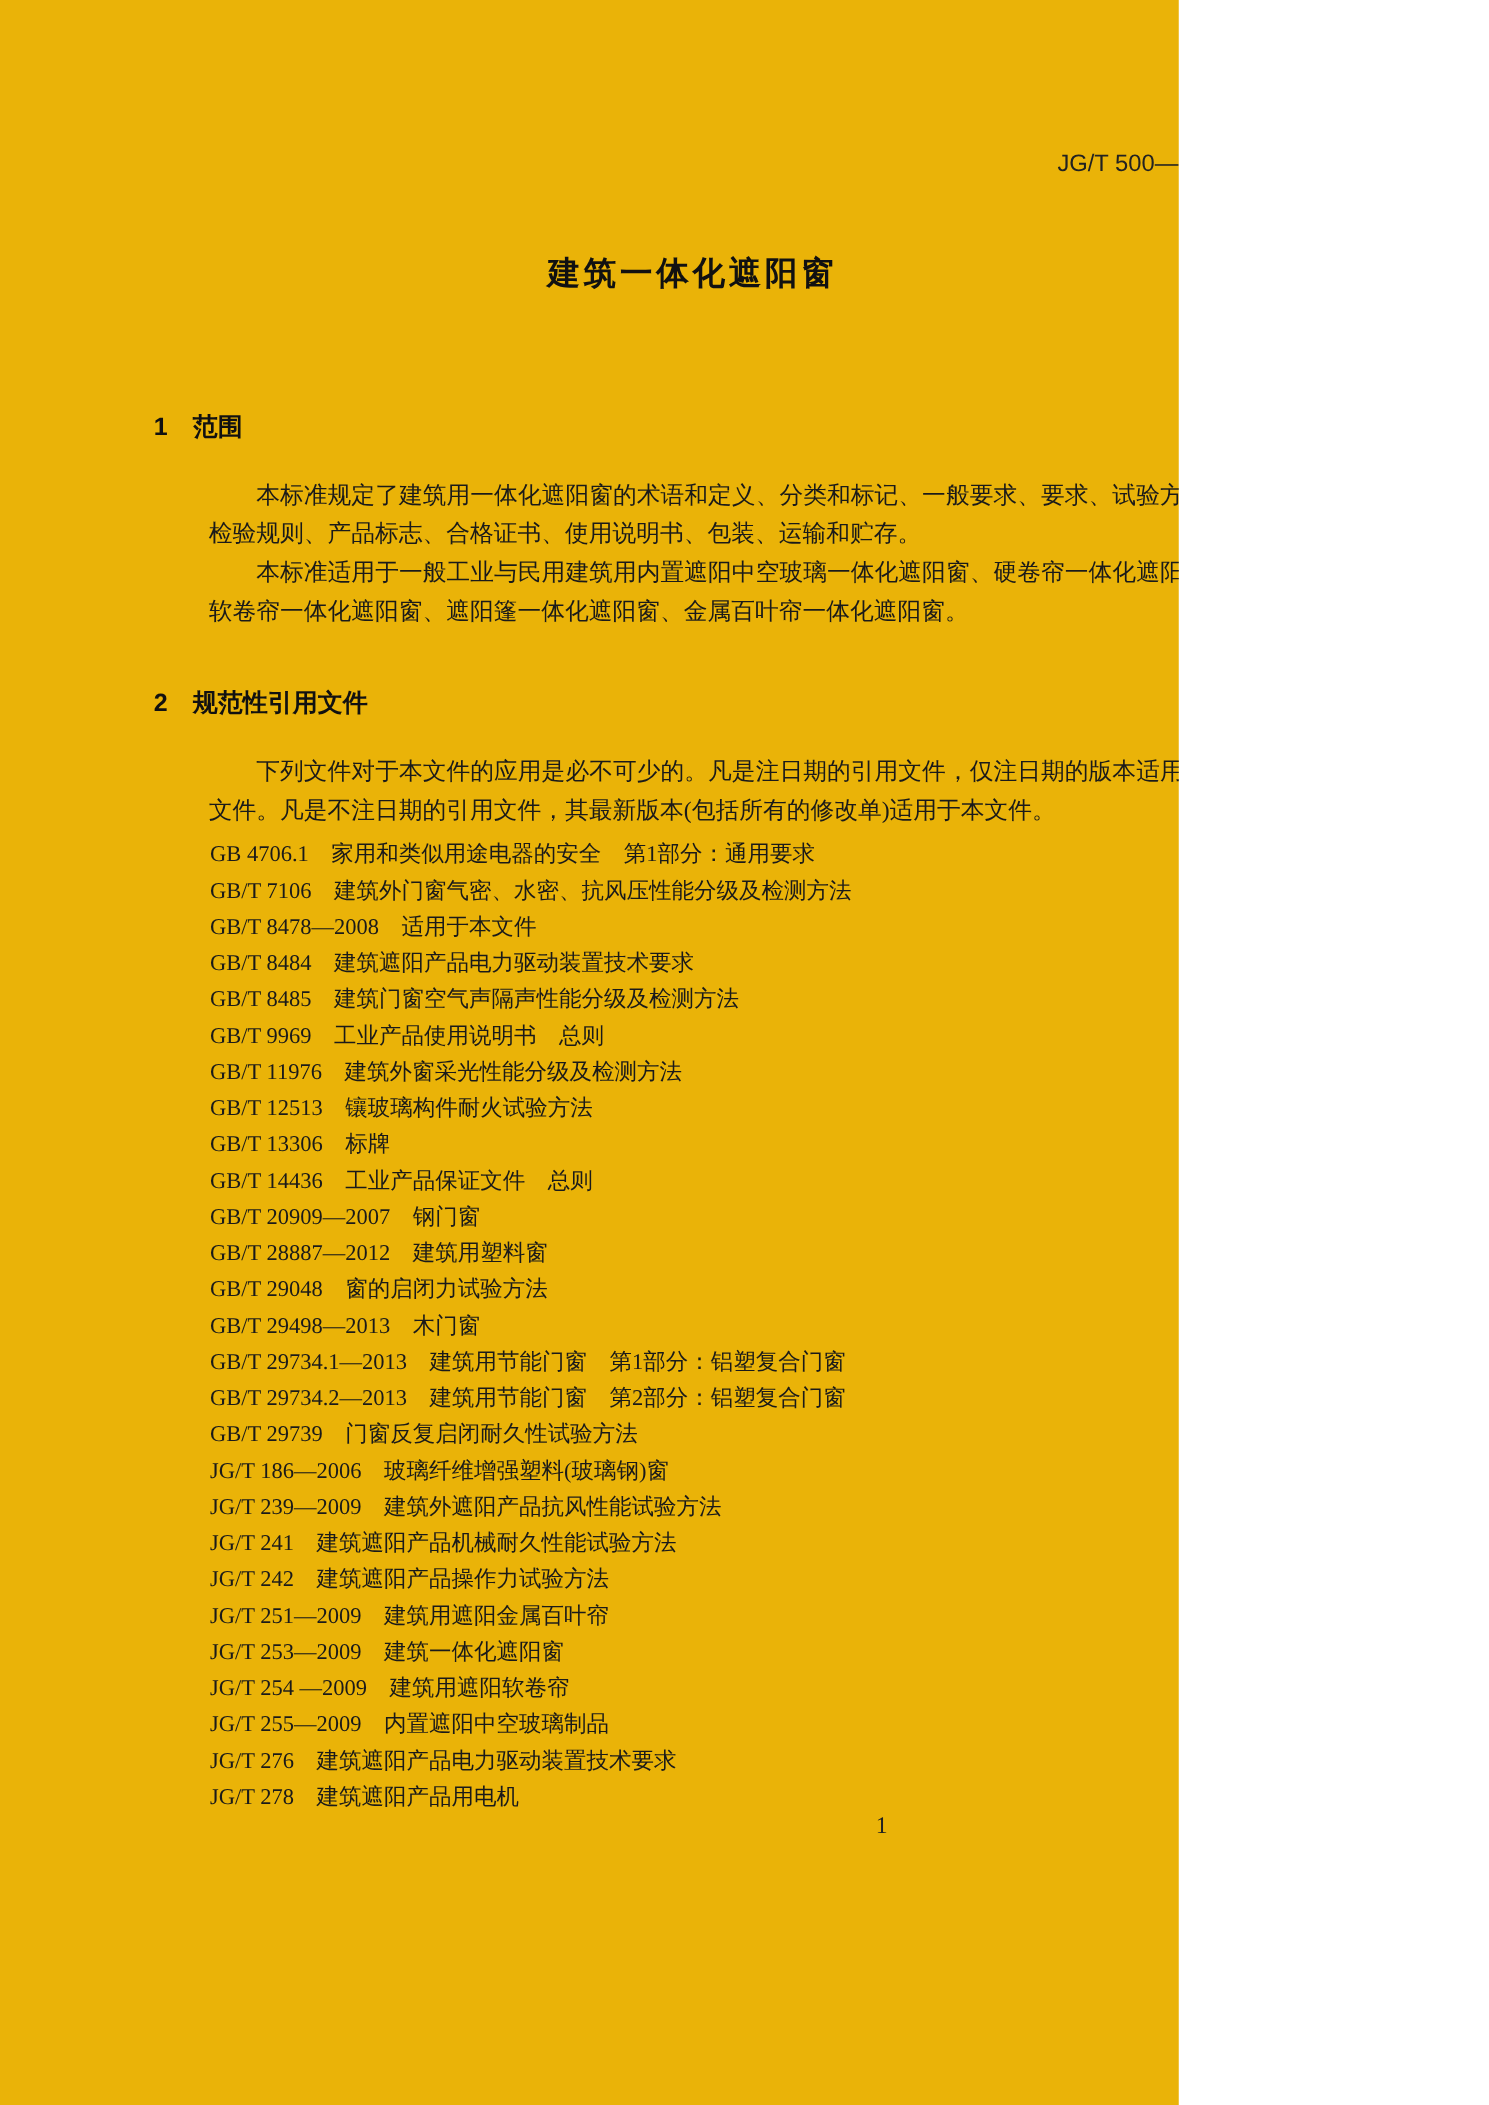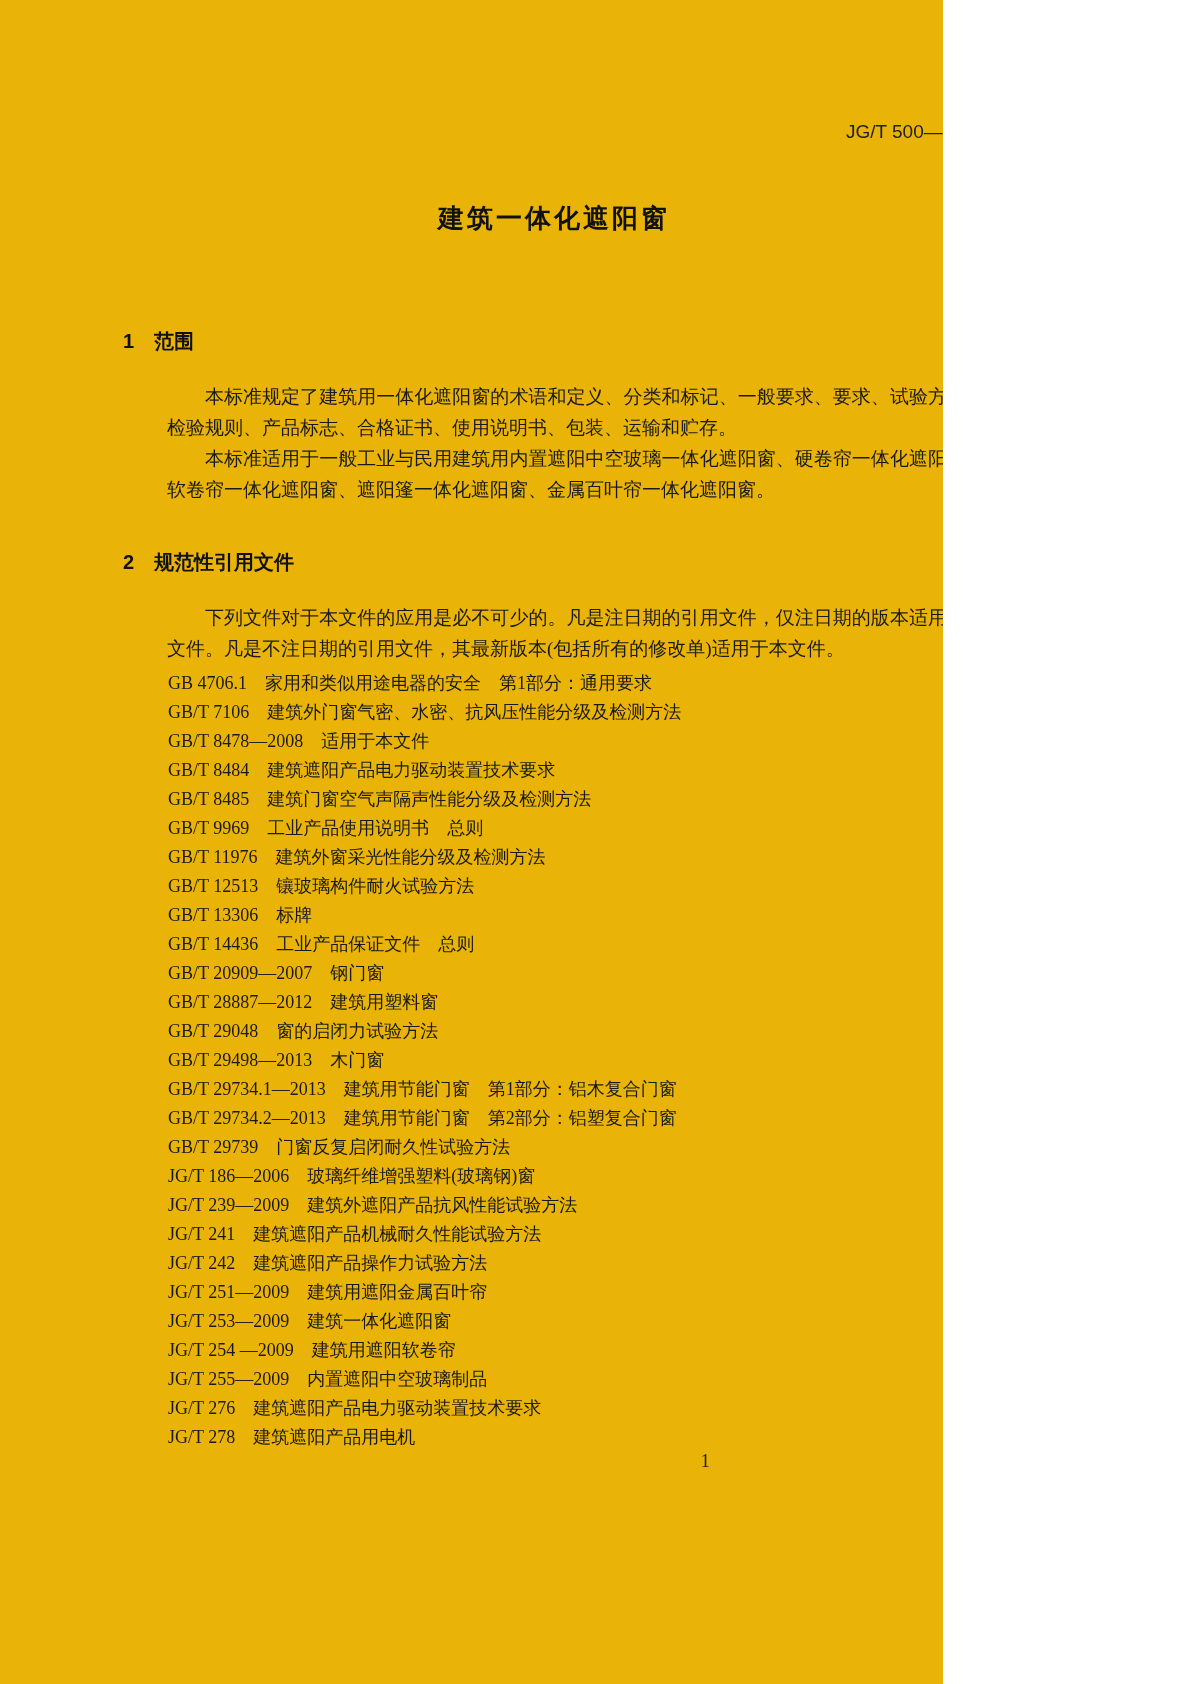--- a/index.html
+++ b/index.html
@@ -114,21 +114,21 @@
         <li><span class="ref-code">GB/T 14436</span><span class="ref-title">工业产品保证文件　总则</span></li>
 
         <li><span class="ref-code">GB/T 20909—2007</span><span class="ref-title">钢门窗</span></li>
 
         <li><span class="ref-code">GB/T 28887—2012</span><span class="ref-title">建筑用塑料窗</span></li>
 
         <li><span class="ref-code">GB/T 29048</span><span class="ref-title">窗的启闭力试验方法</span></li>
 
         <li><span class="ref-code">GB/T 29498—2013</span><span class="ref-title">木门窗</span></li>
 
-        <li><span class="ref-code">GB/T 29734.1—2013</span><span class="ref-title">建筑用节能门窗　第1部分：铝木复合门窗</span></li>
+        <li><span class="ref-code">GB/T 29734.1—2013</span><span class="ref-title">建筑用节能门窗　第1部分：铝塑复合门窗</span></li>
 
         <li><span class="ref-code">GB/T 29734.2—2013</span><span class="ref-title">建筑用节能门窗　第2部分：铝塑复合门窗</span></li>
 
         <li><span class="ref-code">GB/T 29739</span><span class="ref-title">门窗反复启闭耐久性试验方法</span></li>
 
         <li><span class="ref-code">JG/T 186—2006</span><span class="ref-title">玻璃纤维增强塑料(玻璃钢)窗</span></li>
 
         <li><span class="ref-code">JG/T 239—2009</span><span class="ref-title">建筑外遮阳产品抗风性能试验方法</span></li>
 
         <li><span class="ref-code">JG/T 241</span><span class="ref-title">建筑遮阳产品机械耐久性能试验方法</span></li>

